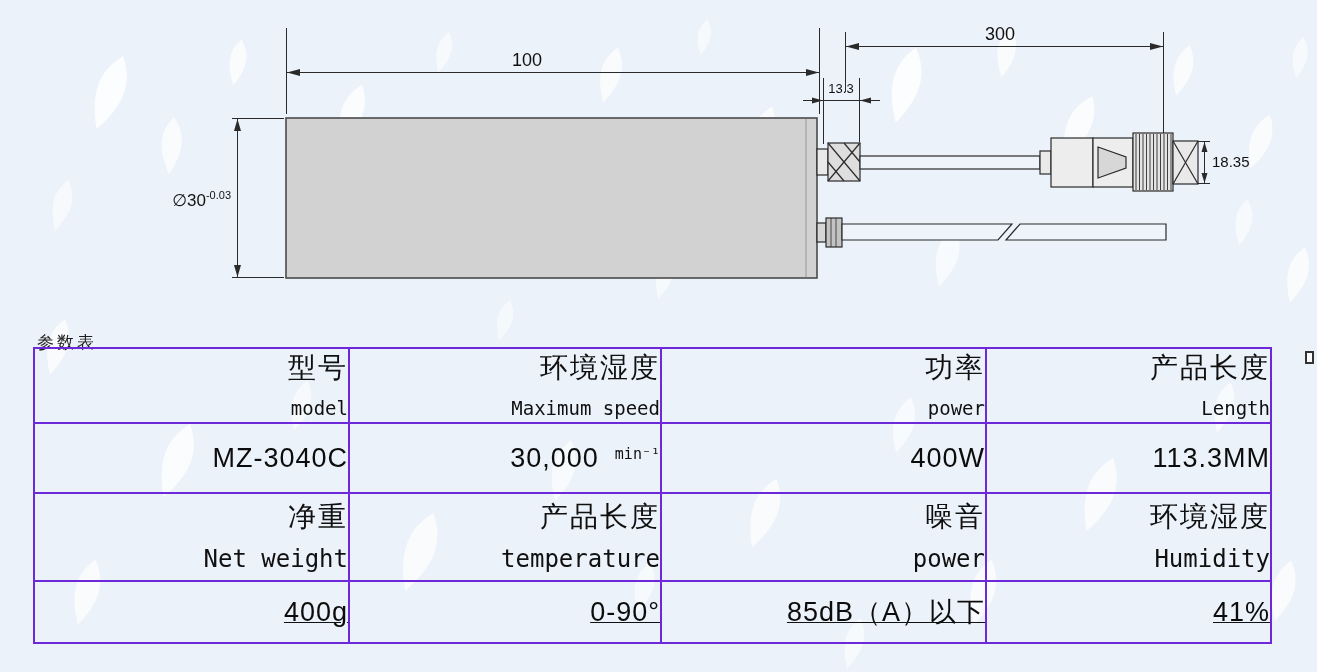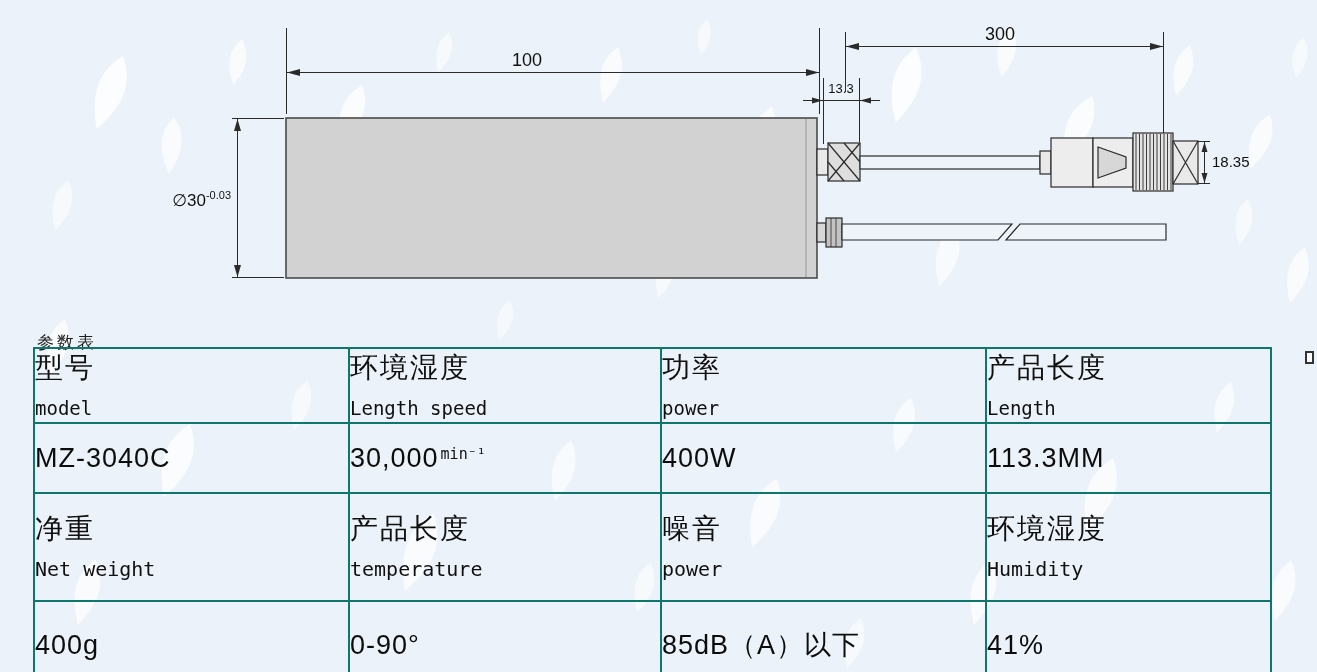--- a/index.html
+++ b/index.html
@@ -14,31 +14,31 @@
   .caption {
     position:absolute; left:37px; top:315px; z-index:2;
     font-family:"Liberation Serif", serif; font-size:17px;
     letter-spacing:3px; color:#1e1e1e;margin-top:16px;
   }
   table.spec {
     position:absolute; left:33px; top:347px; z-index:2;
     border-collapse:collapse; table-layout:fixed; width:1237px;
   }
   .spec td {
-    border:2px solid #0f766e; text-align:left; vertical-align:middle; padding:0;
+    border:2px solid #6d28d9; text-align:right; vertical-align:middle; padding:0;
     background:transparent;
   }
-  tr.r1 { height:75px; } tr.r2 { height:70px; } tr.r3 { height:108px; } tr.r4 { height:88px; }
+  tr.r1 { height:75px; } tr.r2 { height:70px; } tr.r3 { height:88px; } tr.r4 { height:62px;text-decoration:underline; }
   .zh { font-family:"Liberation Serif", serif; font-size:28px; letter-spacing:2px; color:#101010; line-height:1.15; }
   .en { font-family:"DejaVu Sans Mono", monospace; font-size:19px; color:#101010; margin-top:12px; }
-  tr.r3 .en { font-size:20px; }
+  tr.r3 .en { font-size:24px; }
   .val { font-size:27px; color:#0c0c0c; letter-spacing:1px; }
   .unit {
     font-family:"DejaVu Sans Mono", monospace; font-size:15px;
-    position:relative; top:-8px; margin-left:2px;
+    position:relative; top:-8px; margin-left:16px;
   }
   .edge-marker {
     position:absolute; left:1305px; top:351px; width:9px; height:13px;
     border:2px solid #333; background:#fdfdfd; z-index:3;
   }
 </style>
 </head>
 <body>
 
 <div class="screen">
@@ -182,21 +182,21 @@
         <col style="width:285px">
     </colgroup>
     <tbody>
       <tr class="r1">
         <td>
           <div class="zh">型号</div>
           <div class="en">model</div>
         </td>
         <td>
           <div class="zh">环境湿度</div>
-          <div class="en">Length speed</div>
+          <div class="en">Maximum speed</div>
         </td>
         <td>
           <div class="zh">功率</div>
           <div class="en">power</div>
         </td>
         <td>
           <div class="zh">产品长度</div>
           <div class="en">Length</div>
         </td>
       </tr>

